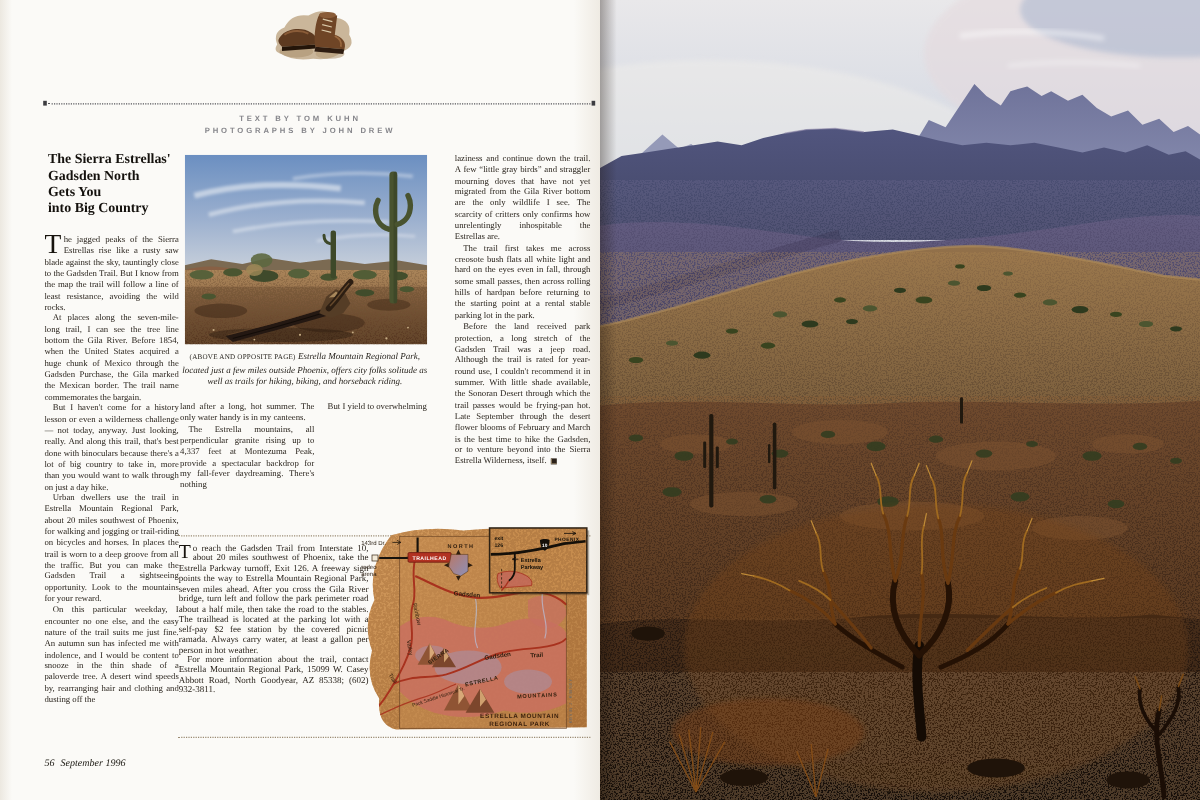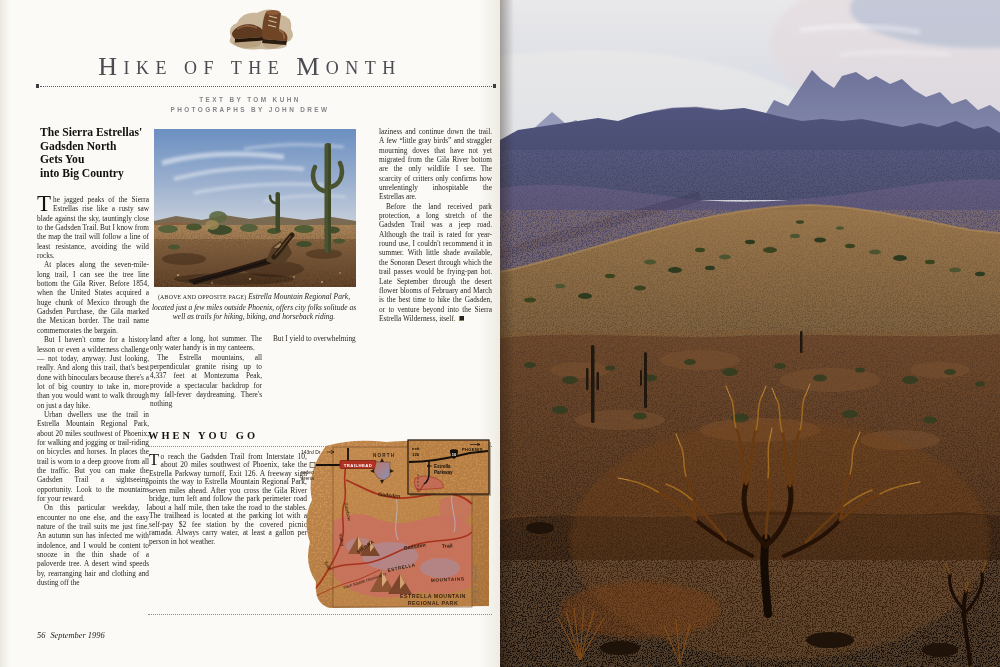--- a/index.html
+++ b/index.html
@@ -67,21 +67,20 @@
       <path d="M12,26 C18,20 30,20 36,24 C40,26 42,30 40,34 L12,36 C8,32 8,30 12,26 Z" fill="#5d3a20"></path>
       <path d="M12,36 L40,34 L40,37.5 L12,39.5 Z" fill="#241509"></path>
       <path d="M14,26 C20,22 28,22 34,25" stroke="#8a5c38" stroke-width="1.6" fill="none"></path>
       <path d="M44,8 L58,10 L56,26 C62,28 66,32 64,38 L40,36 C38,30 40,12 44,8 Z" fill="#6f4526"></path>
       <path d="M40,36 L64,38 L63,42 L39,40 Z" fill="#2e1c10"></path>
       <ellipse cx="50" cy="9.5" rx="7" ry="2.6" fill="#8a5c38"></ellipse>
       <path d="M46,13 L54,15 M45.5,17.5 L53.5,19.5 M45,22 L53,24" stroke="#d9c9a9" stroke-width="1" fill="none"></path>
       <path d="M56,27 C60,29 62,32 61,36" stroke="#9a6a40" stroke-width="1.5" fill="none"></path>
     </svg>
 
-    <div class="title"><span class="tbig">H</span><span>IKE</span><span> OF THE </span><span class="tbig">M</span><span>ONTH</span></div>
 
     <div class="hrule">
         <i class="l"></i>
         <i class="r"></i>
       </div>
 
     <div class="byline">
       <div>TEXT BY TOM KUHN</div>
       <div>PHOTOGRAPHS BY JOHN DREW</div>
     </div>
@@ -189,28 +188,29 @@
 
     <div class="col col2">
       <p class="first">land after a long, hot summer. The only water handy is in my canteens.</p>
       <p>The Estrella mountains, all perpendicular granite rising up to 4,337 feet at Montezuma Peak, provide a spectacular backdrop for my fall-fever daydreaming. There's nothing</p>
     </div>
     <div class="col col3">
       <p>But I yield to overwhelming</p>
     </div>
     <div class="col col4">
       <p class="first">laziness and continue down the trail. A few “little gray birds” and straggler mourning doves that have not yet migrated from the Gila River bottom are the only wildlife I see. The scarcity of critters only confirms how unrelentingly inhospitable the Estrellas are.</p>
+      <p>The trail first takes me across creosote bush flats all white light and hard on the eyes even in fall, through some small passes, then across rolling hills of hardpan before returning to the starting point at a rental stable parking lot in the park.</p>
       <p><span>Before the land received park protection, a long stretch of the Gadsden Trail was a jeep road. Although the trail is rated for year-round use, I couldn't recommend it in summer. With little shade available, the Sonoran Desert through which the trail passes would be frying-pan hot. Late September through the desert flower blooms of February and March is the best time to hike the Gadsden, or to venture beyond into the Sierra Estrella Wilderness, itself.</span><span class="endmark"></span></p>
     </div>
 
     <div class="wyg">
-      <h2>WHEN YOU GO</h2>
       <div class="rule t"></div>
       <div class="wyg-text">
         <p class="first"><span class="dropcap2">T</span><span>o reach the Gadsden Trail from Interstate 10, about 20 miles southwest of Phoenix, take the Estrella Parkway turnoff, Exit 126. A freeway sign points the way to Estrella Mountain Regional Park, seven miles ahead. After you cross the Gila River bridge, turn left and follow the park perimeter road about a half mile, then take the road to the stables. The trailhead is located at the parking lot with a self-pay $2 fee station by the covered picnic ramada. Always carry water, at least a gallon per person in hot weather.</span></p>
+        <p class="para">For more information about the trail, contact Estrella Mountain Regional Park, 15099 W. Casey Abbott Road, North Goodyear, AZ 85338; (602) 932-3811.</p>
       </div>
 
       <svg class="mapbox" viewBox="0 0 192 176" font-family="Liberation Sans, sans-serif">
         <defs>
           <linearGradient id="tanG" x1="0" y1="0" x2="1" y2="1">
             <stop offset="0" stop-color="#d29a5d"></stop>
               <stop offset="1" stop-color="#b37a40"></stop>
           </linearGradient>
           <linearGradient id="azG" x1="0" y1="0" x2="1" y2="1">
             <stop offset="0" stop-color="#b87868"></stop>

